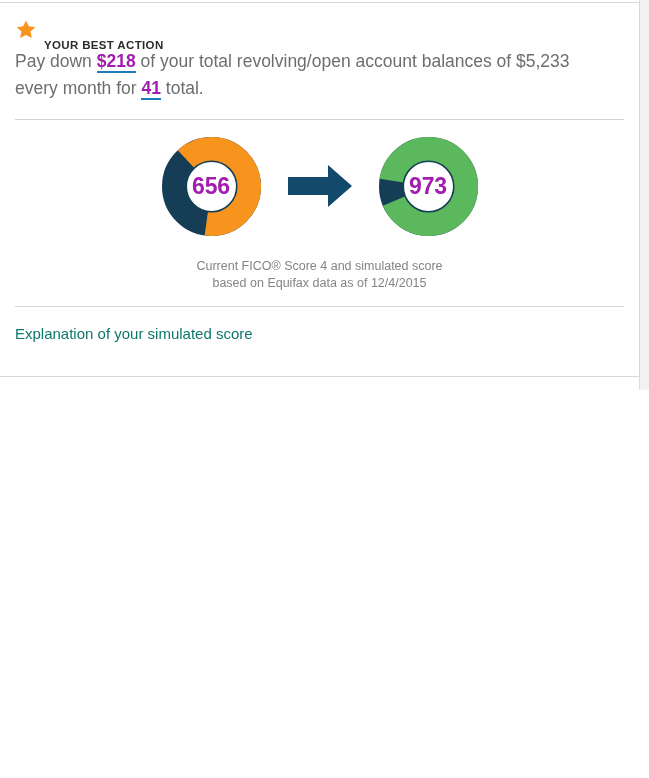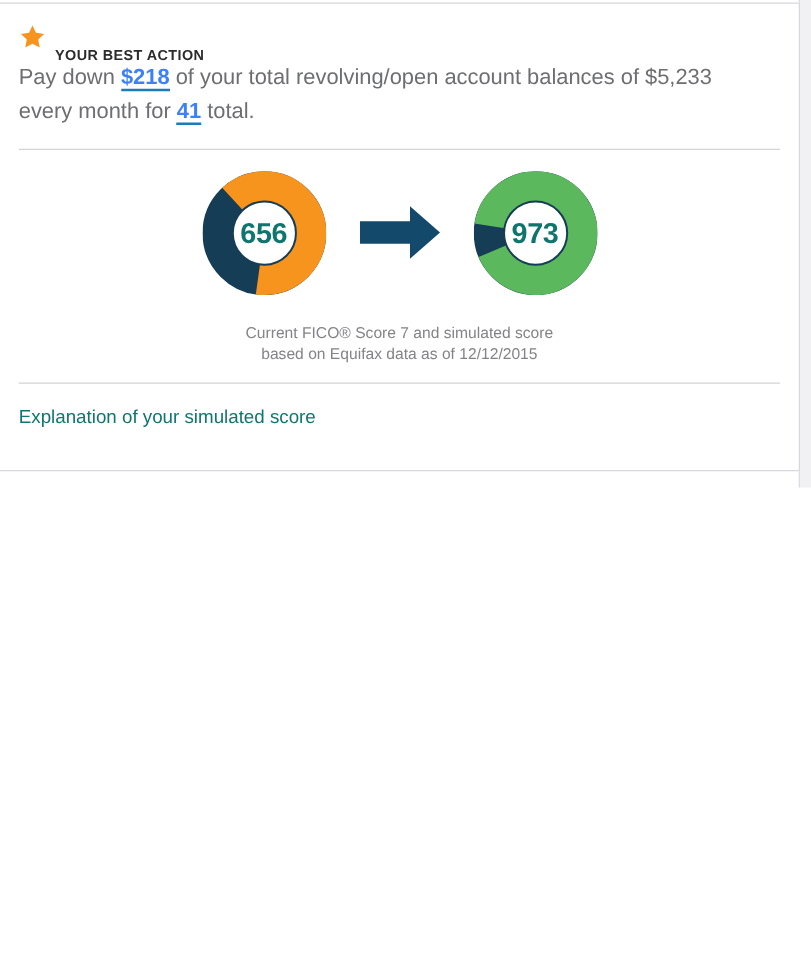--- a/index.html
+++ b/index.html
@@ -87,21 +87,21 @@
   .headline {
     margin-top: 9px;
     font-size: 17.5px;
     line-height: 27px;
     color: #6d6e71;
     font-family: "Liberation Sans", sans-serif;
     font-weight: 400;
     max-width: 600px;
   }
   .hl-val {
-    color: #3b82f6;
+    color: #a21caf;
     font-weight: bold;
     border-bottom: 2px solid #1b7cb8;
     padding-bottom: 0px;
   }
 
   
   .divider {
     height: 1px;
     background: #d3d3d8;
     border: 0;
@@ -131,21 +131,21 @@
   .donut-label {
     position: absolute;
     left: 0; top: 0;
     width: 99px;
     height: 99px;
     display: flex;
     align-items: center;
     justify-content: center;
     font-size: 23px;
     font-weight: bold;
-    color: #0f766e;
+    color: #a21caf;
     font-family: "Liberation Sans", sans-serif;
     letter-spacing: -0.2px;
   }
   .arrow {
     width: 64px;
     height: 46px;
     flex: 0 0 auto;
     margin: 0 27px;
     display: block;
   }
@@ -224,22 +224,22 @@
               <circle cx="50" cy="50" r="37" fill="none" stroke="#5CB85C" stroke-width="26" stroke-dasharray="211.6 20.9" transform="rotate(-171 50 50)"></circle>
 
               <circle cx="50" cy="50" r="25.5" fill="#ffffff" stroke="#153d56" stroke-width="1.6"></circle>
             </svg>
             <div class="donut-label">973</div>
           </div>
 
         </div>
 
         <div class="score-caption">
-          <div>Current FICO® Score 7 and simulated score</div>
-          <div>based on Equifax data as of 12/12/2015</div>
+          <div>Current FICO® Score 4 and simulated score</div>
+          <div>based on Equifax data as of 12/4/2015</div>
         </div>
 
       </div>
 
       <hr class="divider divider-bottom">
 
       <div class="footer-link-wrap">
         <a class="footer-link" href="#">Explanation of your simulated score</a>
       </div>
 

